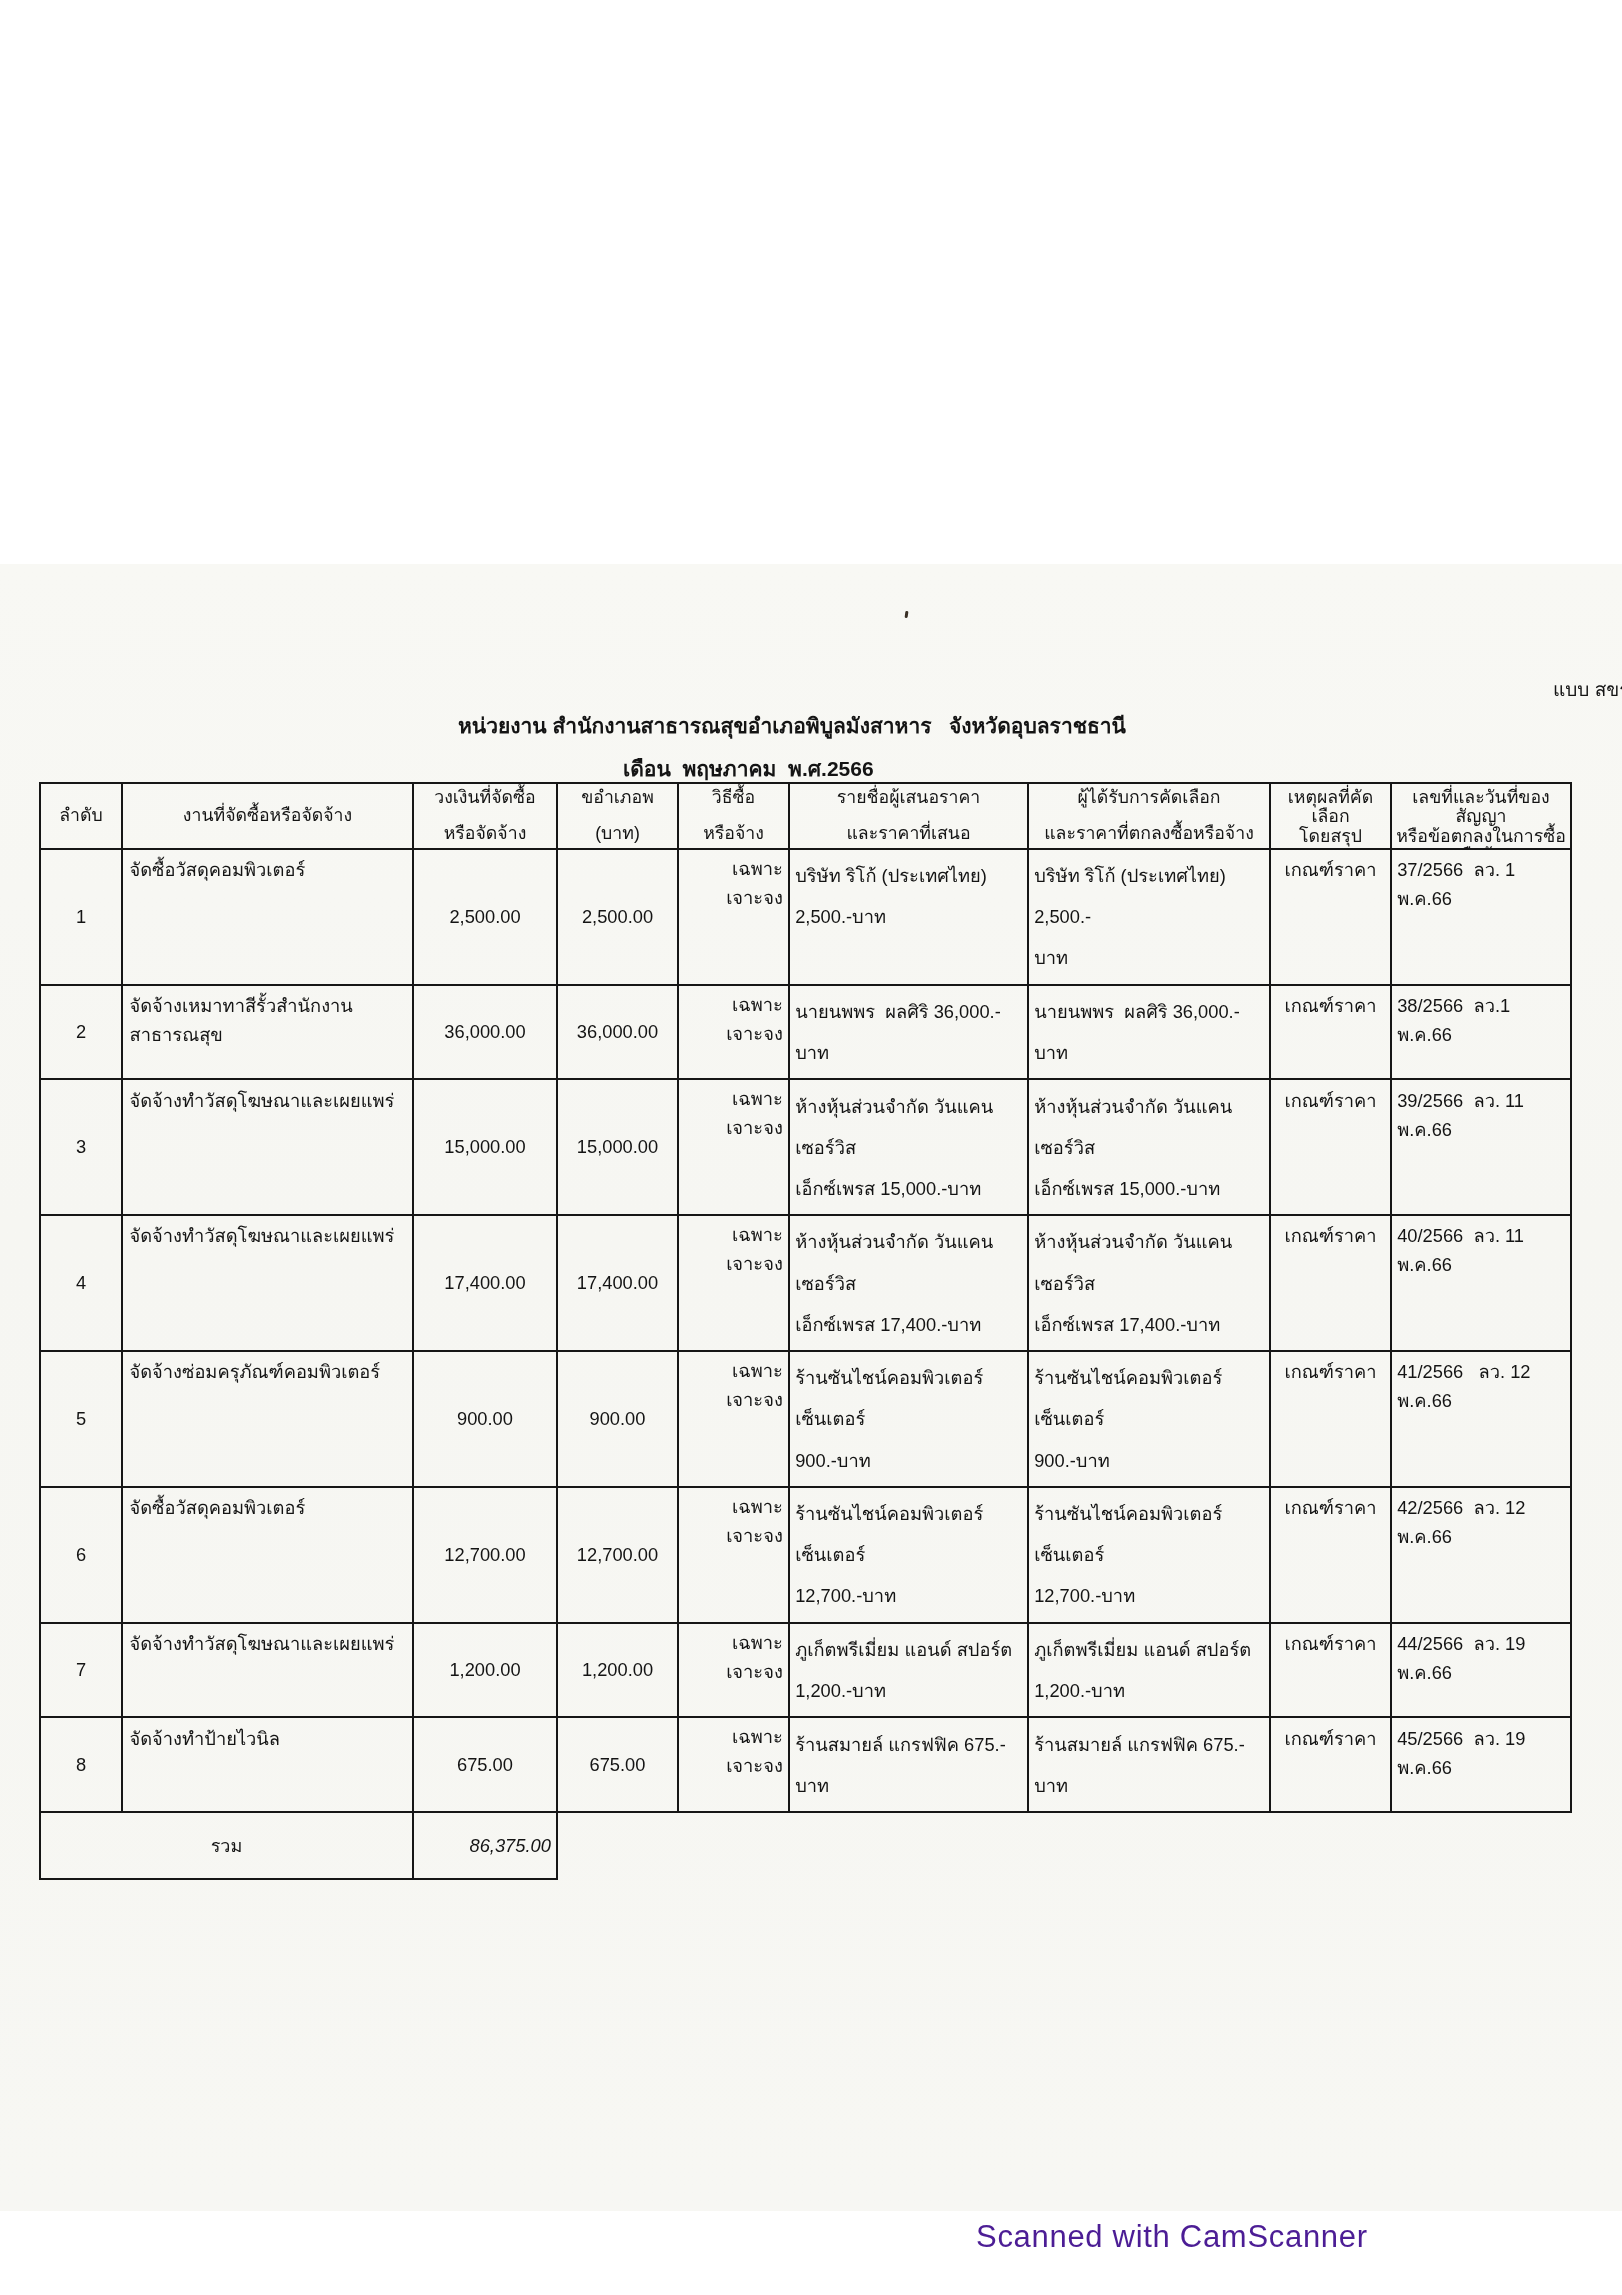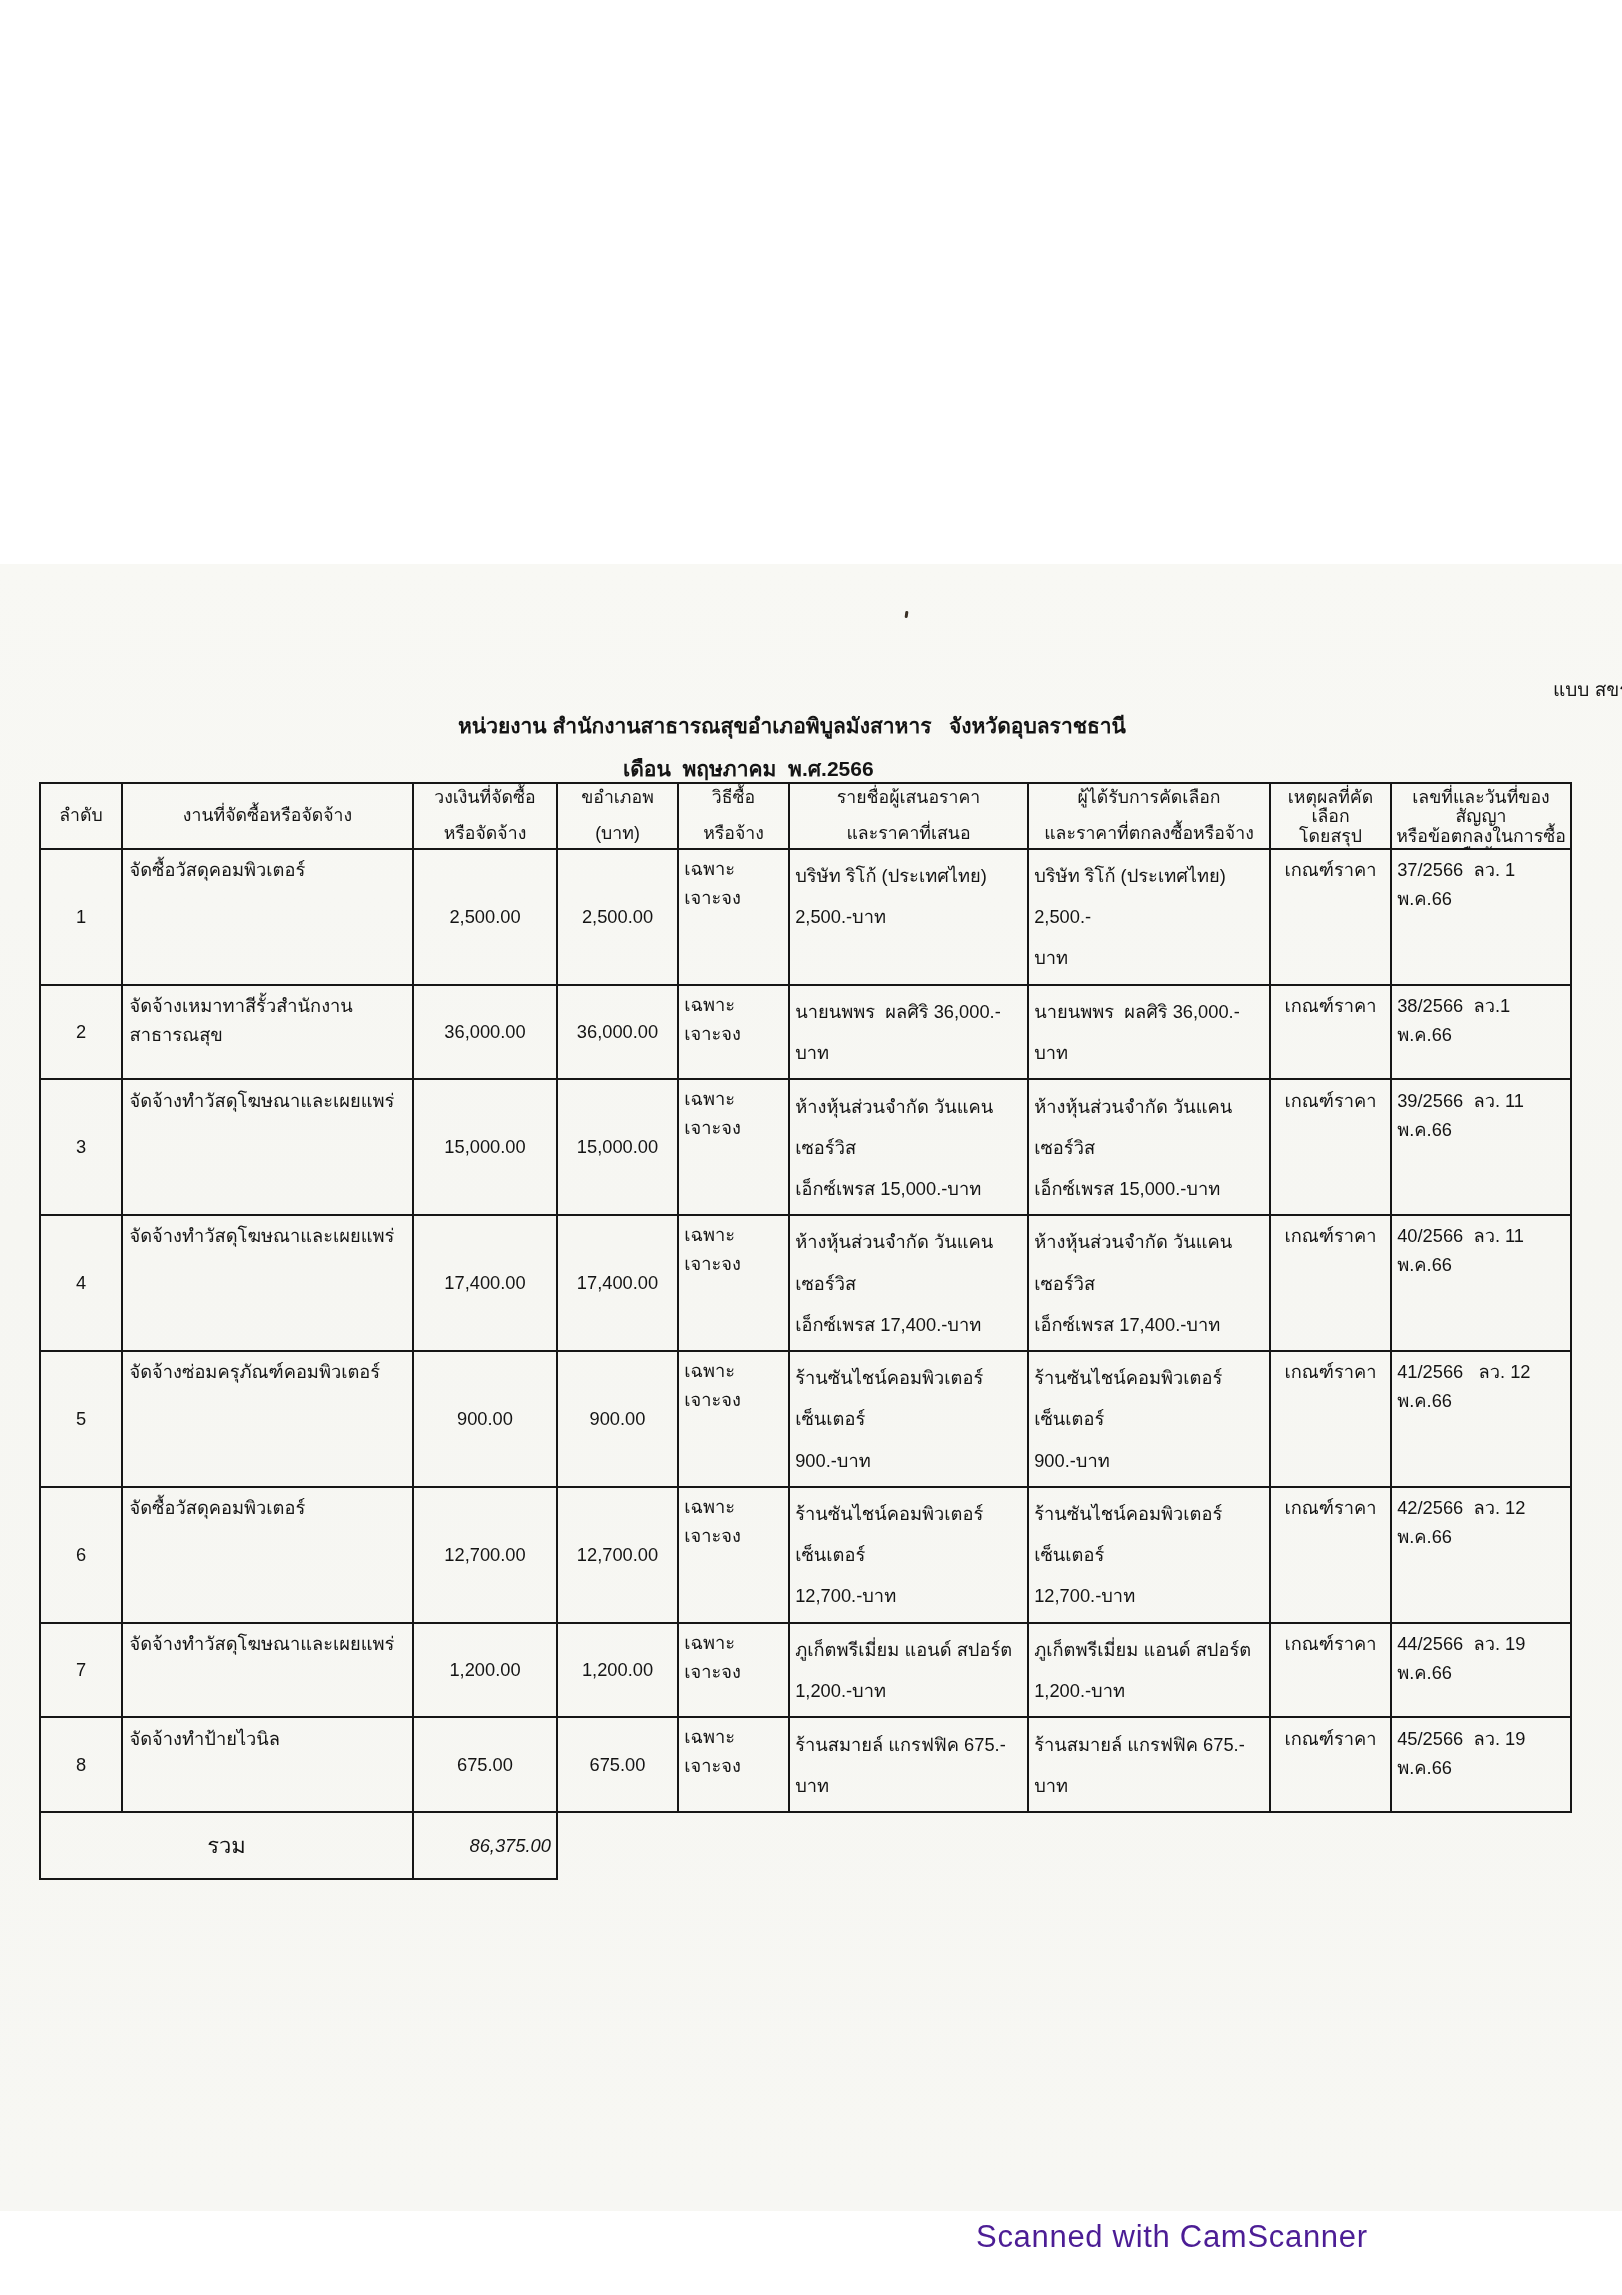--- a/index.html
+++ b/index.html
@@ -54,25 +54,25 @@
   tfoot tr{height:67px;}
   .proc-table th{font-size:17.7px;vertical-align:middle;padding:3.9px 2.6px;}
   .h-inner{
     height:56px;display:flex;flex-direction:column;
     justify-content:space-between;align-items:center;line-height:1.1;
   }
   .h-inner.single{justify-content:center;}
   td.c0{text-align:center;vertical-align:middle;}
   td.c1{vertical-align:top;text-align:left;padding:5.2px 6.5px;}
   td.c2,td.c3{text-align:center;vertical-align:middle;}
-  td.c4{vertical-align:top;text-align:left;padding:3.9px 5.2px;}
+  td.c4{vertical-align:top;text-align:right;padding:3.9px 5.2px;}
   td.c5,td.c6{vertical-align:top;text-align:left;padding:5.2px 5.2px;line-height:2.25;}
   td.c7{vertical-align:top;text-align:center;padding:5.2px 5.2px;}
   td.c8{vertical-align:top;text-align:left;padding:5.2px 5.2px;}
-  td.c-total-label{text-align:center;vertical-align:middle;font-size:22px;}
+  td.c-total-label{text-align:center;vertical-align:middle;font-size:18px;}
   td.c-total-value{text-align:right;vertical-align:middle;font-style:italic;}
   td.noborder{border:none;background:transparent;}
   .watermark{
     position:absolute;left:976px;top:2219px;
     font-size:31px;color:#4c1d95;letter-spacing:0.7px;white-space:nowrap;
   }
 </style>
 </head>
 <body>
 

